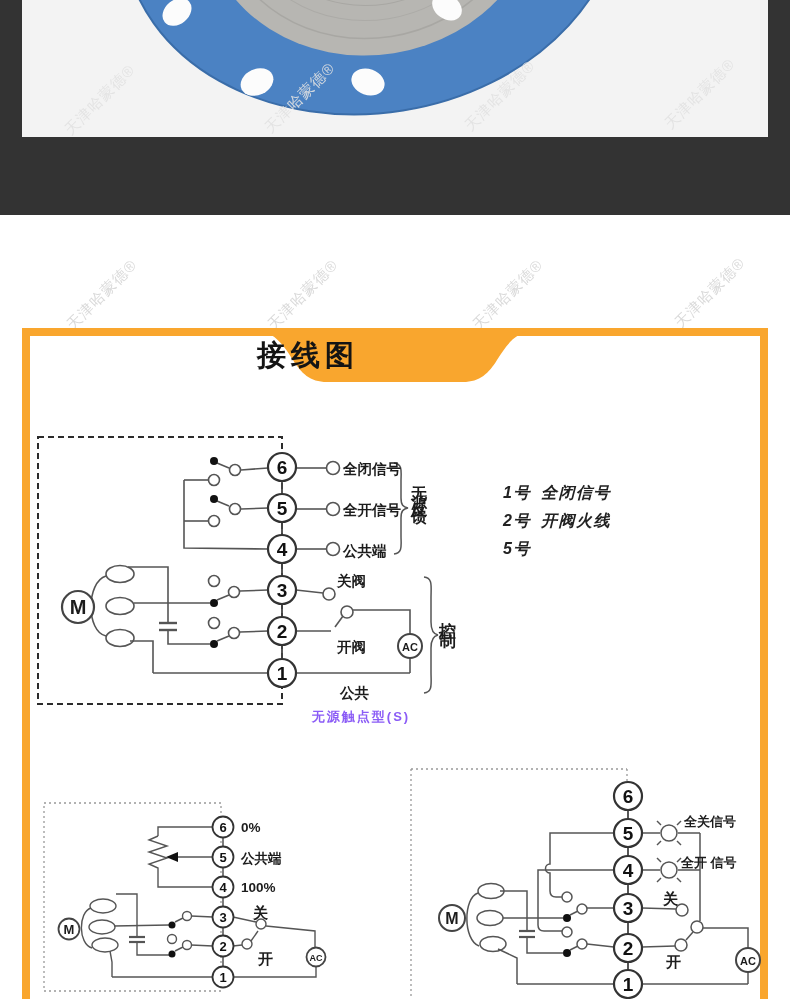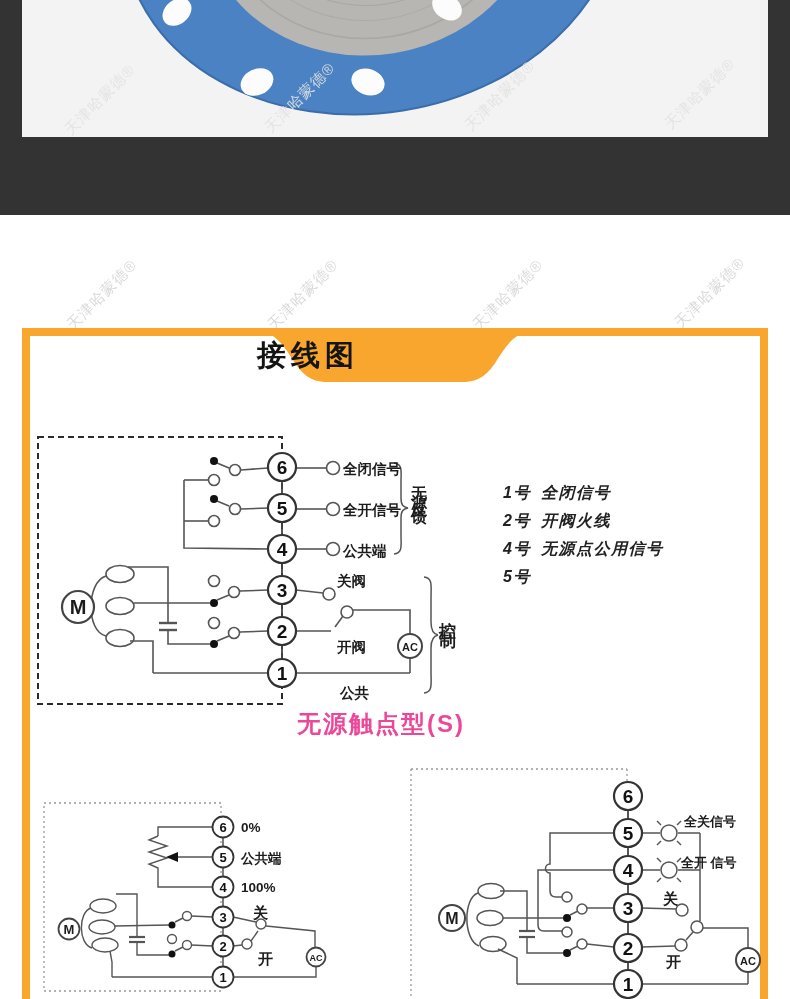--- a/index.html
+++ b/index.html
@@ -31,22 +31,22 @@
   }
   
   svg text{font-family:"Liberation Sans","DejaVu Sans",sans-serif;}
   .vtext{
     position:absolute;writing-mode:vertical-rl;text-orientation:upright;
     font-weight:bold;color:#1c1c1c;
   }
   .vtext.feedback{left:408px;top:474px;font-size:16px;letter-spacing:7px;}
   .vtext.control{left:436px;top:608px;font-size:17px;letter-spacing:9px;}
   .caption{
-    position:absolute;left:261px;top:708px;width:240px;text-align:center;
-    font-size:24px;font-weight:bold;color:#ec4899;letter-spacing:2px;
+    position:absolute;left:241px;top:708px;width:240px;text-align:center;
+    font-size:13px;font-weight:bold;color:#8b5cf6;letter-spacing:2px;
   }
   .wire-list{position:absolute;left:503px;top:479px;}
   .wire-row{height:28px;line-height:28px;font-size:16px;font-weight:bold;color:#222;letter-spacing:1.5px;display:flex;font-style:italic;}
   .wire-row .num{width:38px;}
   .wire-row .lbl{}
 </style>
 </head>
 <body>
 
 <div class="hero">
@@ -218,24 +218,20 @@
 <div class="wire-list">
   <div class="wire-row">
       <span class="num">1号</span>
       <span class="lbl">全闭信号</span>
     </div>
   <div class="wire-row">
       <span class="num">2号</span>
       <span class="lbl">开阀火线</span>
     </div>
   <div class="wire-row">
-      <span class="num">4号</span>
-      <span class="lbl">无源点公用信号</span>
-    </div>
-  <div class="wire-row">
       <span class="num">5号</span>
     </div>
 </div>
 
 <div class="caption">无源触点型(S)</div>
 
 <svg style="position:absolute;left:38px;top:796px" width="330" height="203" viewBox="38 796 330 203">
   <rect x="44" y="803" width="177" height="188" fill="none" stroke="#999" stroke-width="1.3" stroke-dasharray="2 3"></rect>
   <g stroke="#555" stroke-width="1.4" fill="none">
     <line x1="223" y1="827" x2="223" y2="977" stroke="#444"></line>

